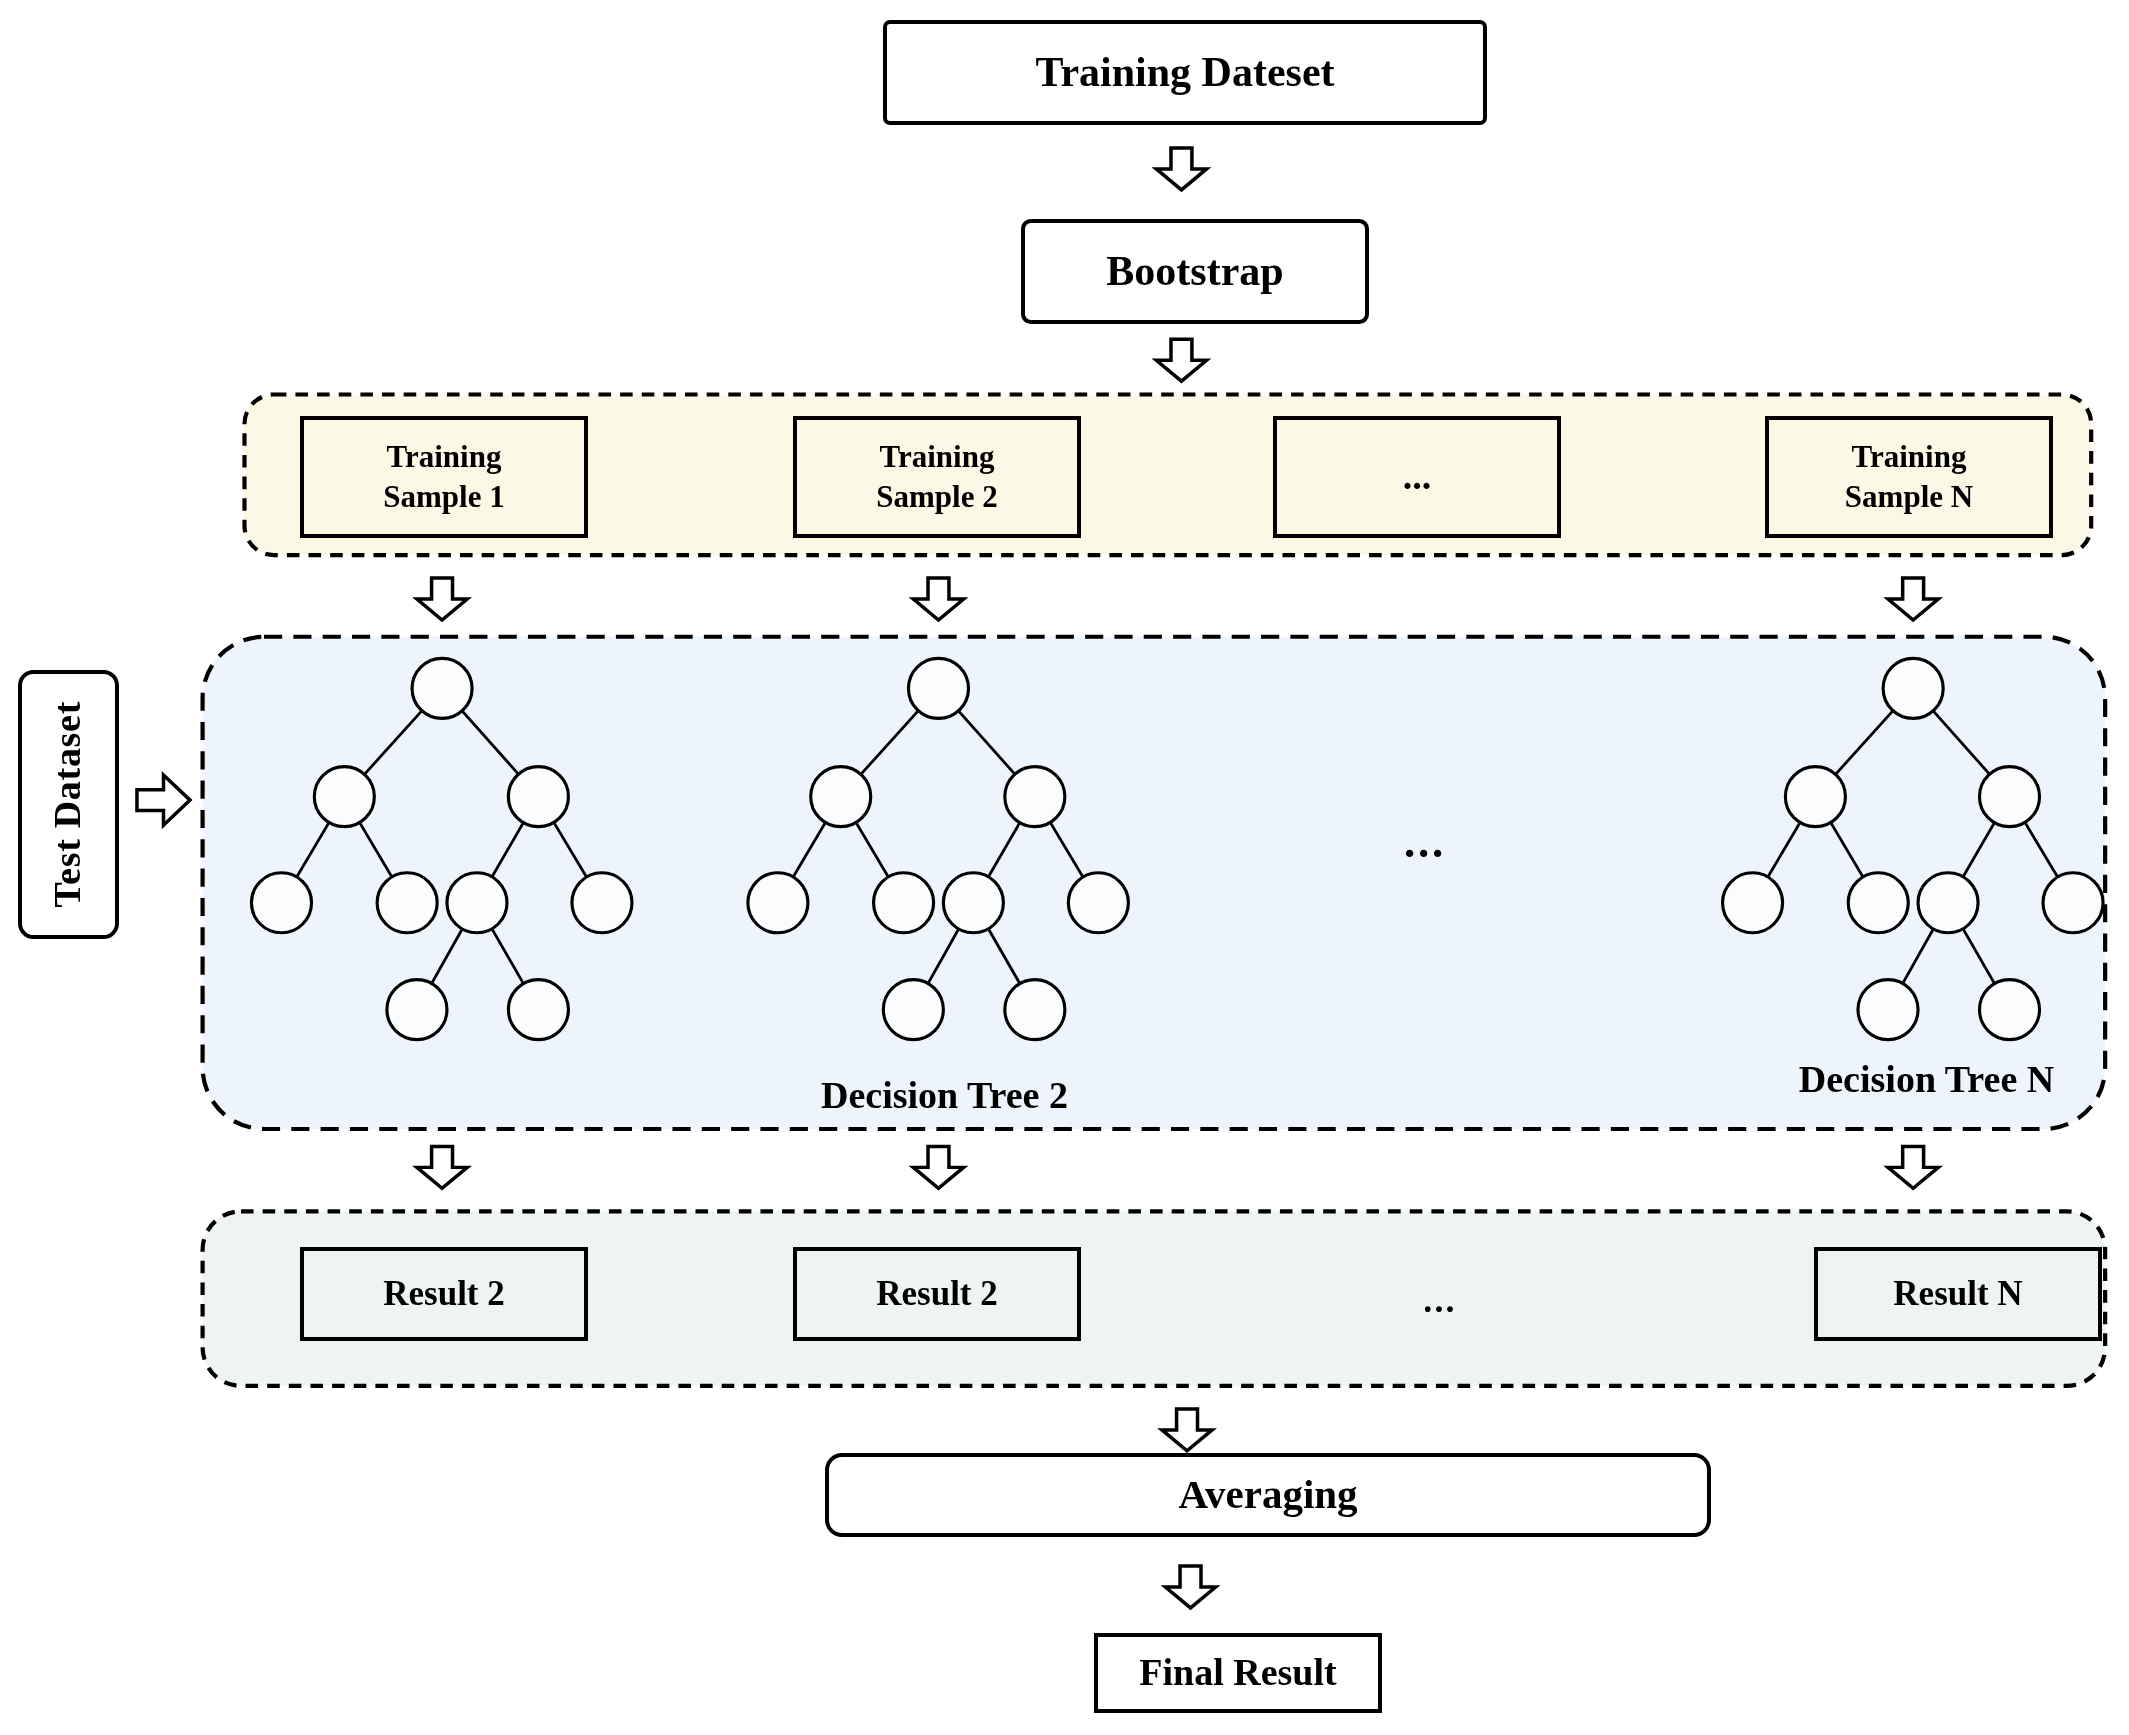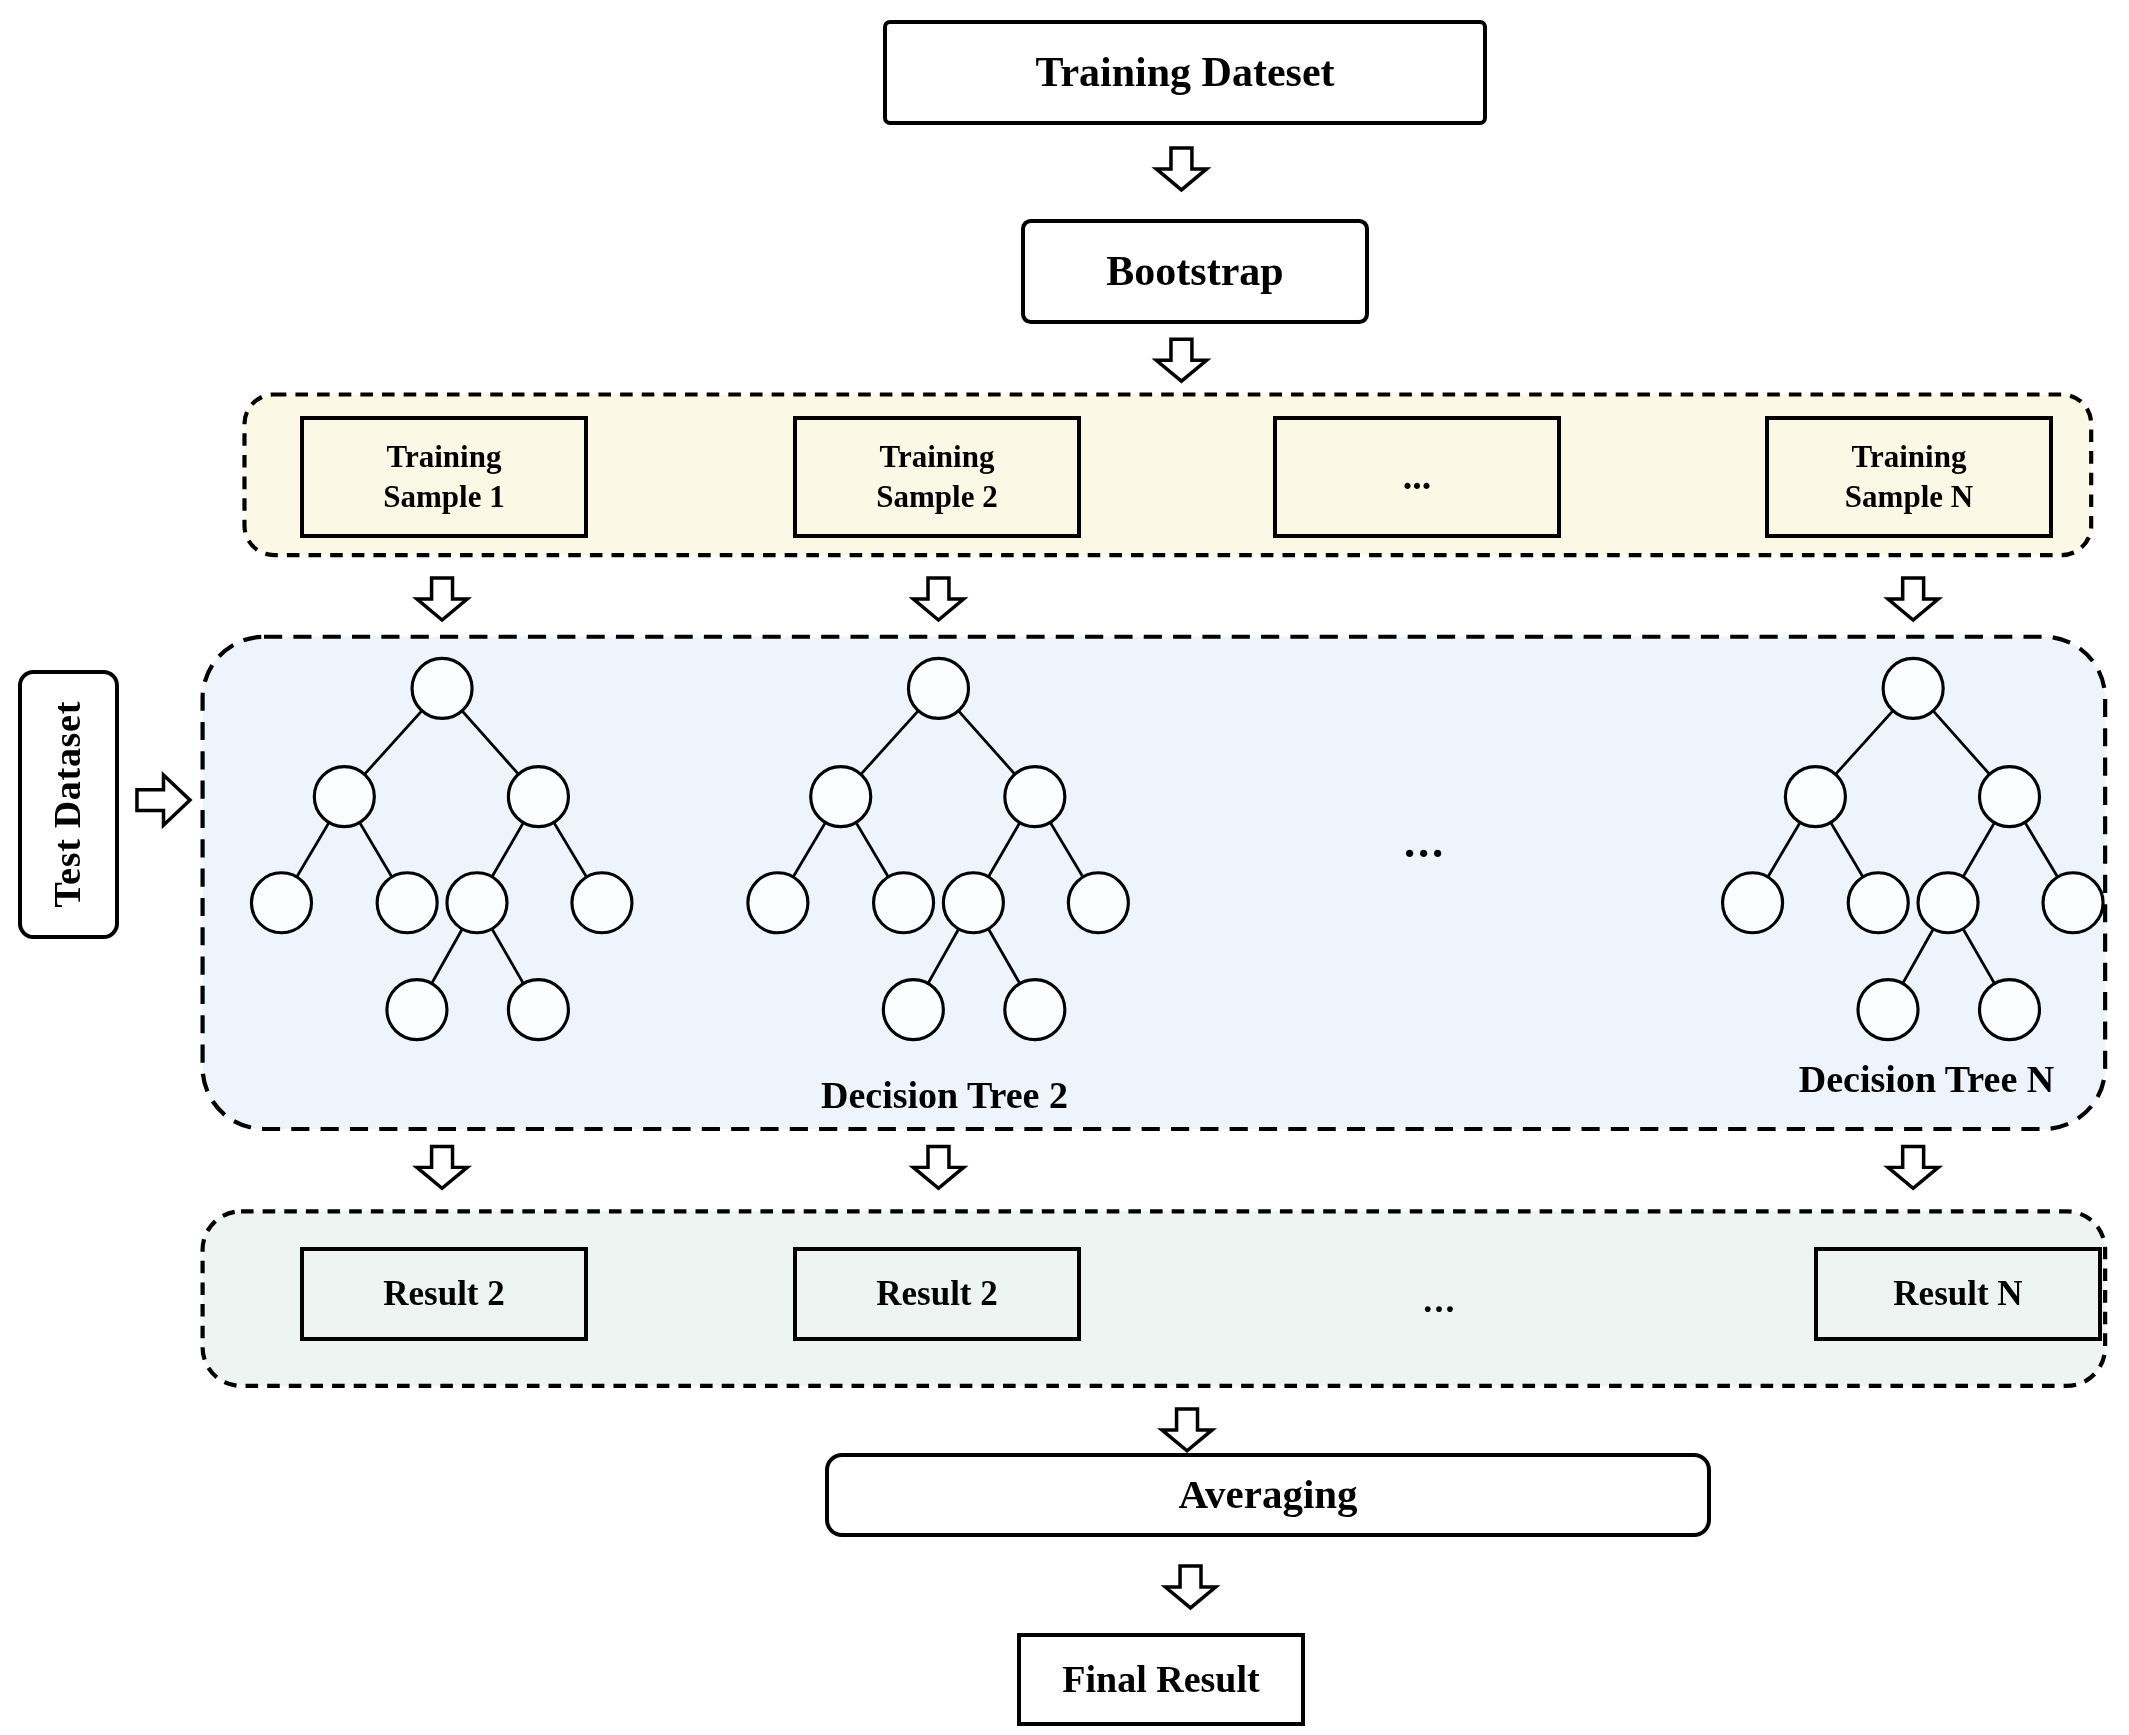--- a/index.html
+++ b/index.html
@@ -124,16 +124,16 @@
   <div class="abs" style="left:1647px;top:1057px;width:559px;height:45px;font-size:38px;">Decision Tree N</div>
   <div class="abs" style="left:1355px;top:814px;width:140px;height:56px;font-size:45px;letter-spacing:2.8px;">...</div>
 
   <div class="abs solidbox resultbox" style="left:300px;top:1247px;width:288px;height:94px;font-size:35px;">Result 2</div>
   <div class="abs solidbox resultbox" style="left:793px;top:1247px;width:288px;height:94px;font-size:35px;">Result 2</div>
   <div class="abs" style="left:1370px;top:1272px;width:140px;height:56px;font-size:36px;letter-spacing:2.1px;">...</div>
   <div class="abs solidbox resultbox" style="left:1770px;top:1247px;width:288px;height:94px;font-size:35px;margin-left:44px;">Result N</div>
 
   <div class="abs solidbox round24" style="left:825px;top:1453px;width:886px;height:84px;font-size:41px;">Averaging</div>
 
-  <div class="abs solidbox" style="left:1017px;top:1633px;width:288px;height:93px;font-size:38px;border-radius:0;">Final Result</div>
+  <div class="abs solidbox" style="left:1094px;top:1633px;width:288px;height:80px;font-size:38px;border-radius:0;">Final Result</div>
 
 </div>
 
 
 </body></html>

